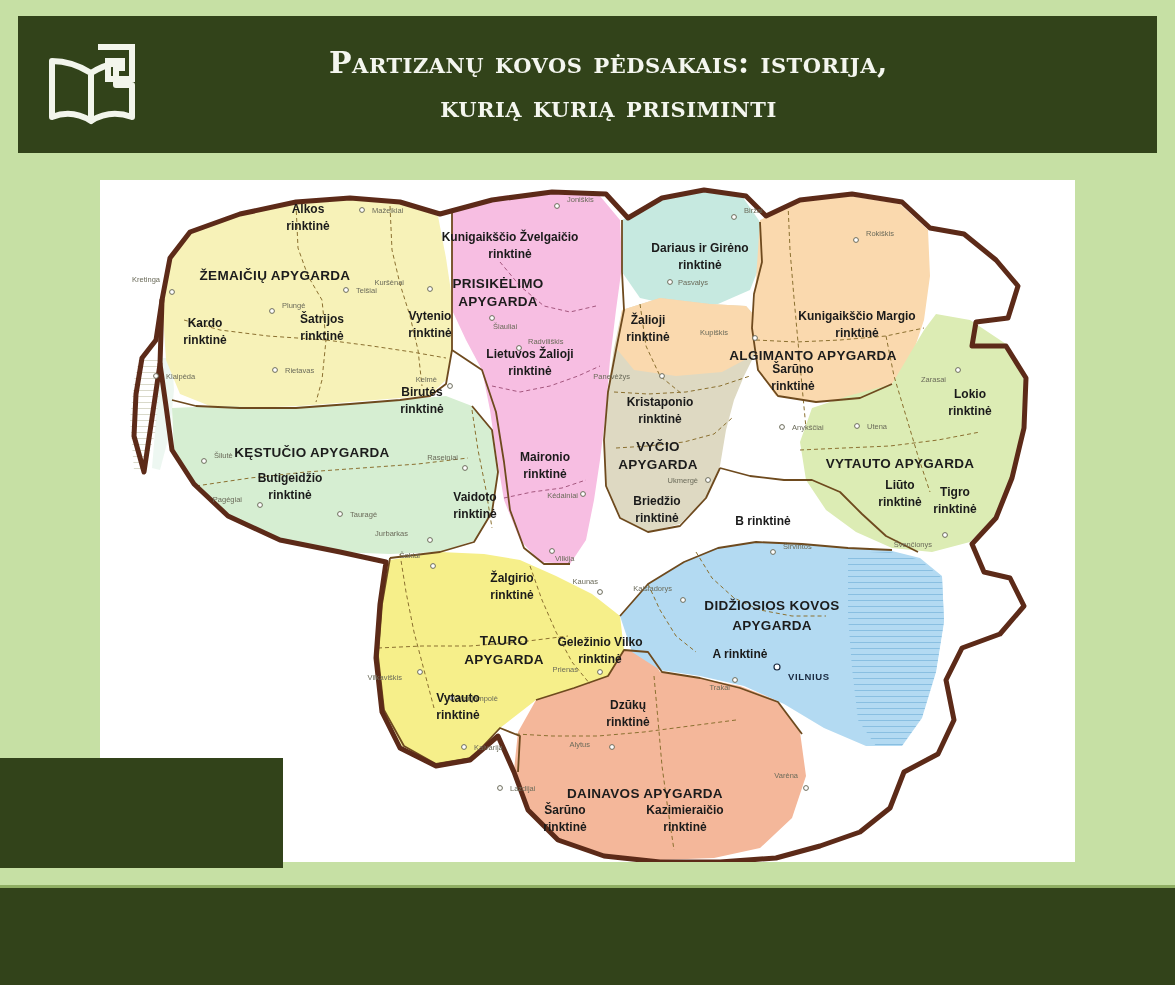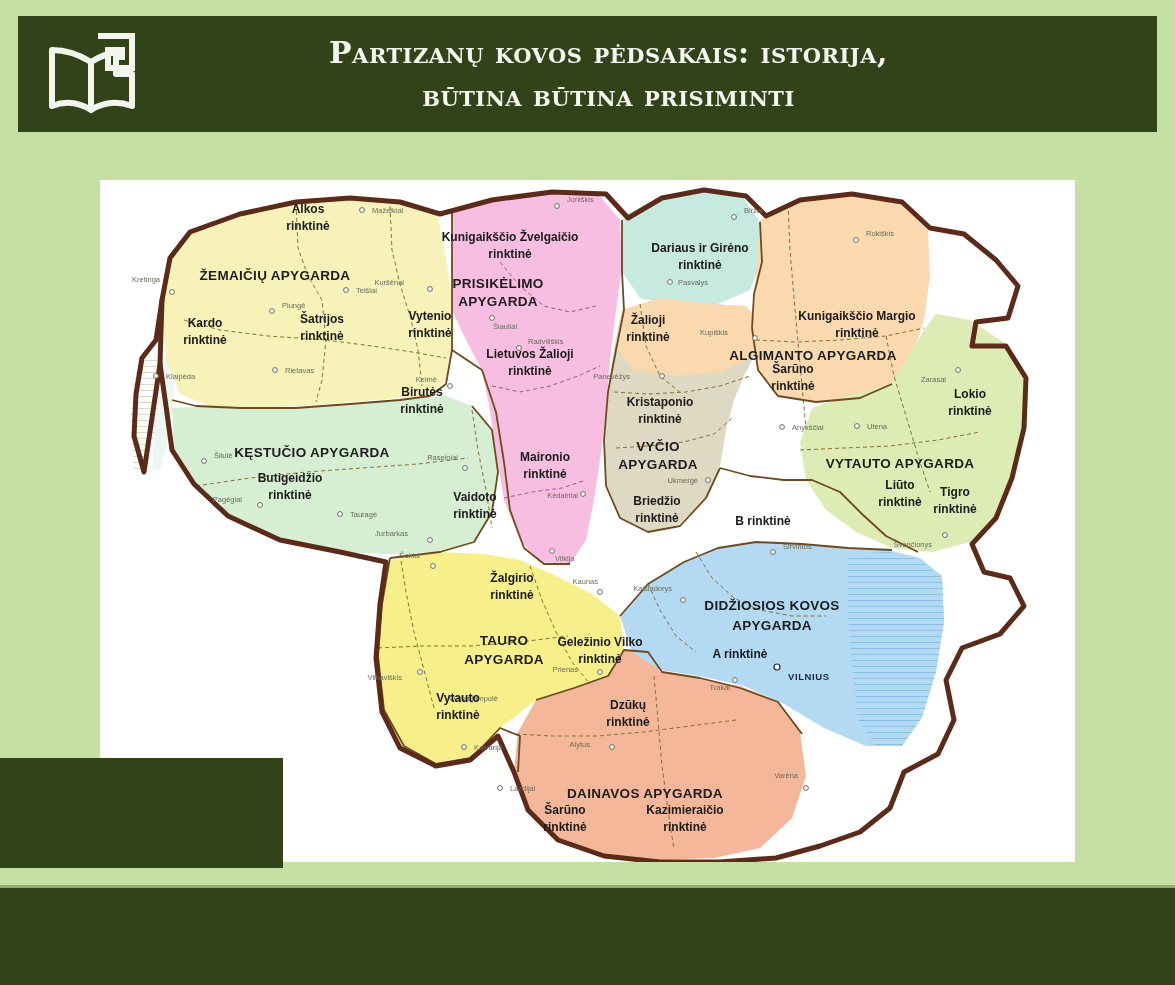--- a/index.html
+++ b/index.html
@@ -7,21 +7,21 @@
   body{
     width:1175px;height:985px;
     background:#c6e0a4;
     font-family:"Liberation Sans", sans-serif;
     overflow:hidden;position:relative;
   }
   .page{position:absolute;inset:0;}
 
   
   .header{
-    position:absolute;left:18px;top:16px;width:1139px;height:116px;
+    position:absolute;left:18px;top:16px;width:1139px;height:137px;
     background:#32431a;
     display:flex;align-items:center;
   }
   .logo{
     width:96px;height:96px;margin-left:26px;margin-right:10px;
     flex:0 0 auto;display:flex;align-items:center;justify-content:center;
   }
   .logo svg{display:block;}
   .title-wrap{
     flex:1 1 auto;display:flex;flex-direction:column;
@@ -98,21 +98,21 @@
         <path d="M6 22 L6 78 Q26 70 45 82 L45 34 Q26 22 6 22 Z" fill="none" stroke="#f2f5ec" stroke-width="6" stroke-linejoin="round"></path>
 
         <path d="M45 34 Q58 26 70 24 L70 46 L86 46 L86 78 Q64 70 45 82" fill="none" stroke="#f2f5ec" stroke-width="6" stroke-linejoin="round"></path>
 
         <path d="M52 8 L86 8 L86 40 L62 40 L62 22 L76 22 L76 32" fill="none" stroke="#f2f5ec" stroke-width="6" stroke-linejoin="miter"></path>
       </svg>
     </div>
 
     <div class="title-wrap">
       <div class="title-line">Partizanų kovos pėdsakais: istorija,</div>
-      <div class="title-line">būtina būtina prisiminti</div>
+      <div class="title-line">kurią kurią prisiminti</div>
     </div>
   </div>
 
   <div class="map-card">
     <svg class="map-svg" viewBox="0 0 975 682">
       <defs>
         <pattern id="hatch" width="6" height="6" patternUnits="userSpaceOnUse" patternTransform="rotate(0)">
           <rect width="6" height="6" fill="#b3daf2"></rect>
           <line x1="0" y1="0" x2="6" y2="0" stroke="#7fb8dd" stroke-width="1.6"></line>
         </pattern>

